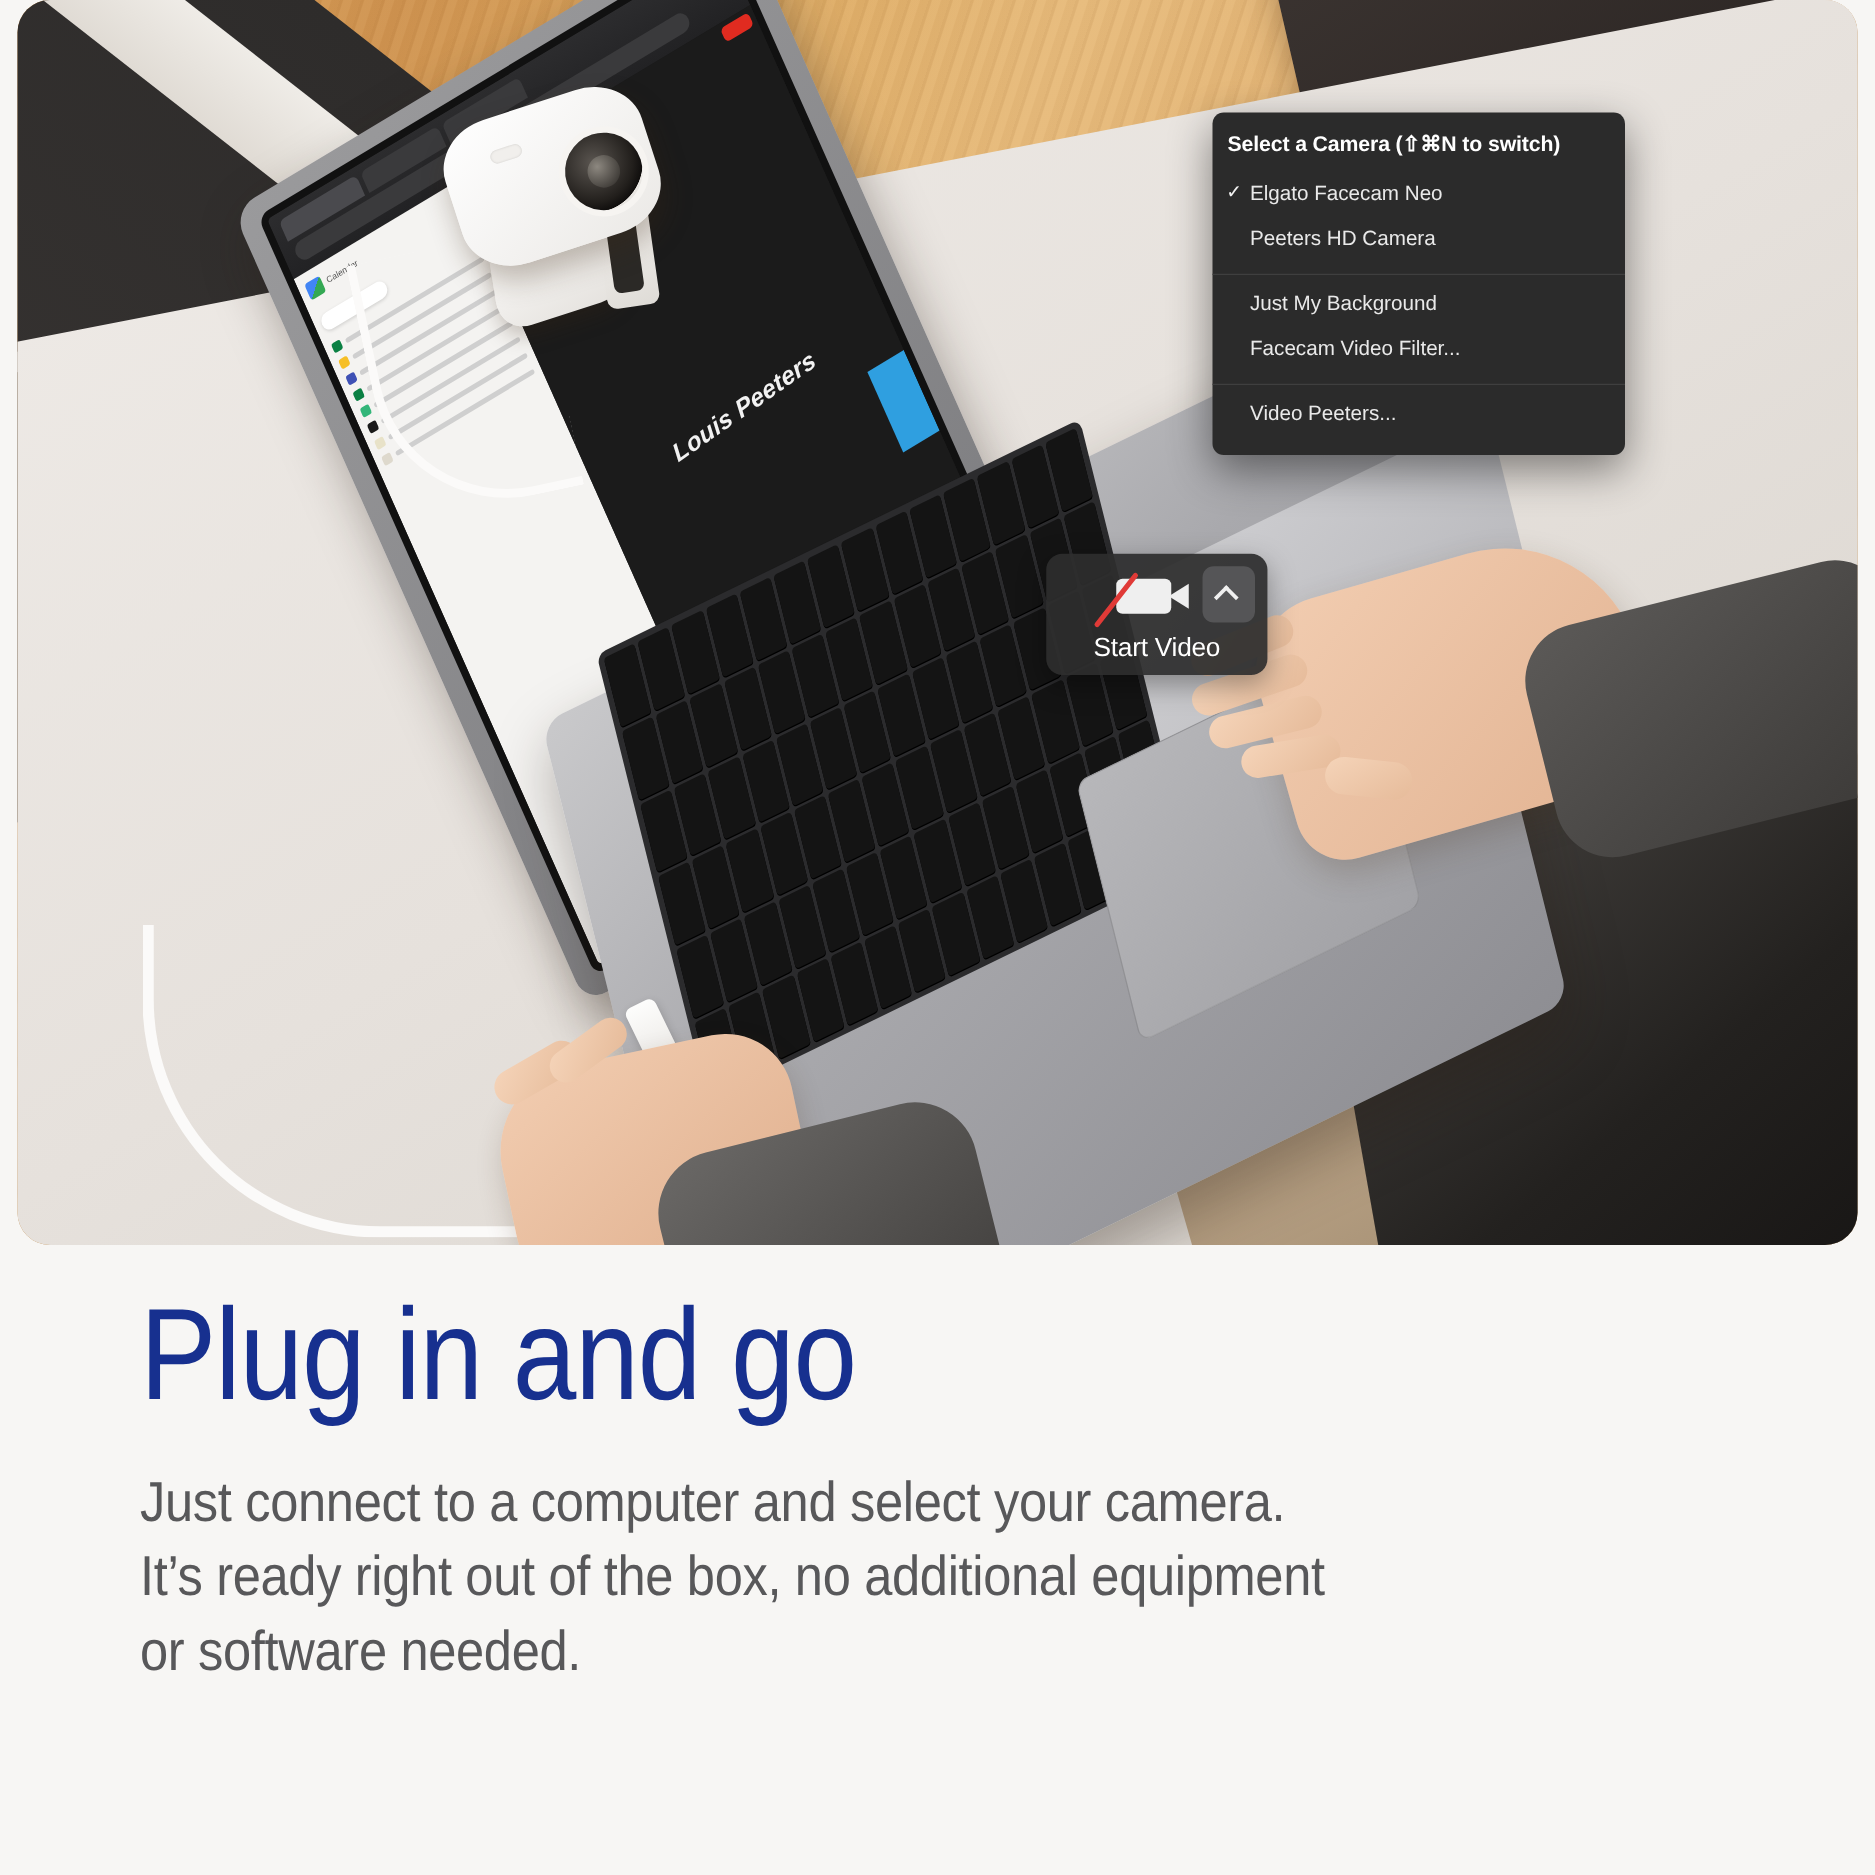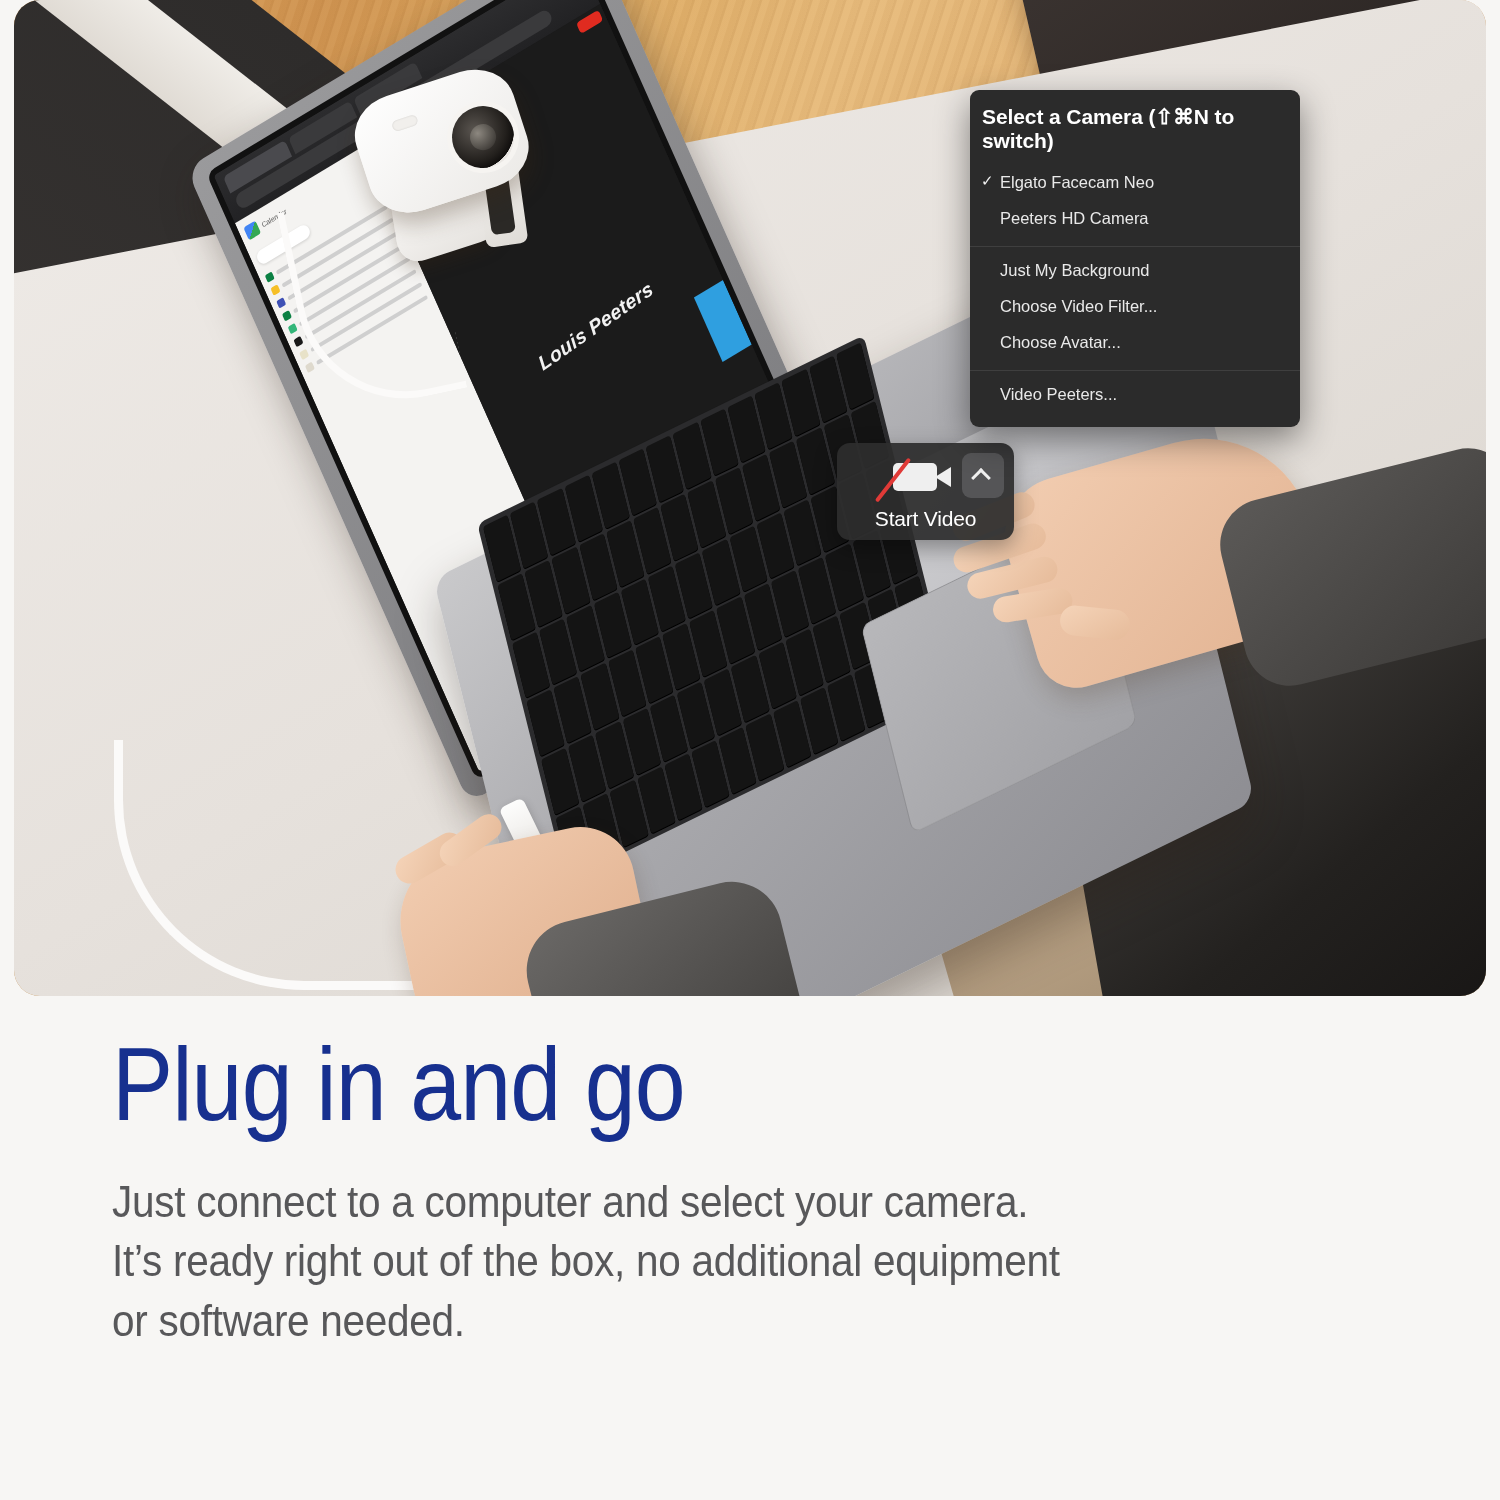--- a/index.html
+++ b/index.html
@@ -254,21 +254,21 @@
 
   
   .zoom-menu{
     position:absolute; left:956px; top:90px; width:330px;
     background:#2b2b2b; border-radius:9px;
     padding:12px 0 14px 0;
     box-shadow:0 12px 34px rgba(0,0,0,.45);
     color:#f0f0f0;
   }
   .menu-title{
-    font-size:21px; font-weight:bold; color:#ffffff;
+    font-size:17px; font-weight:bold; color:#ffffff;
     padding:3px 16px 12px 12px; letter-spacing:-.1px;
   }
   .menu-item{
     position:relative;
     font-size:16.5px; color:#e9e9e9;
     padding:6px 12px 6px 30px; line-height:1.45;
     white-space:nowrap;
   }
   .menu-item .check{
     position:absolute; left:11px; top:5px; font-size:15px; color:#f2f2f2;
@@ -549,24 +549,21 @@
         <span class="check"></span>
         <span>Peeters HD Camera</span>
       </div>
 
       <div class="menu-sep"></div>
 
       <div class="menu-item">
         <span>Just My Background</span>
       </div>
       <div class="menu-item">
-        <span>Choose Video Filter...</span>
-      </div>
-      <div class="menu-item">
-        <span>Choose Avatar...</span>
+        <span>Facecam Video Filter...</span>
       </div>
 
       <div class="menu-sep"></div>
 
       <div class="menu-item">
         <span>Video Peeters...</span>
       </div>
     </div>
   </div>
 

